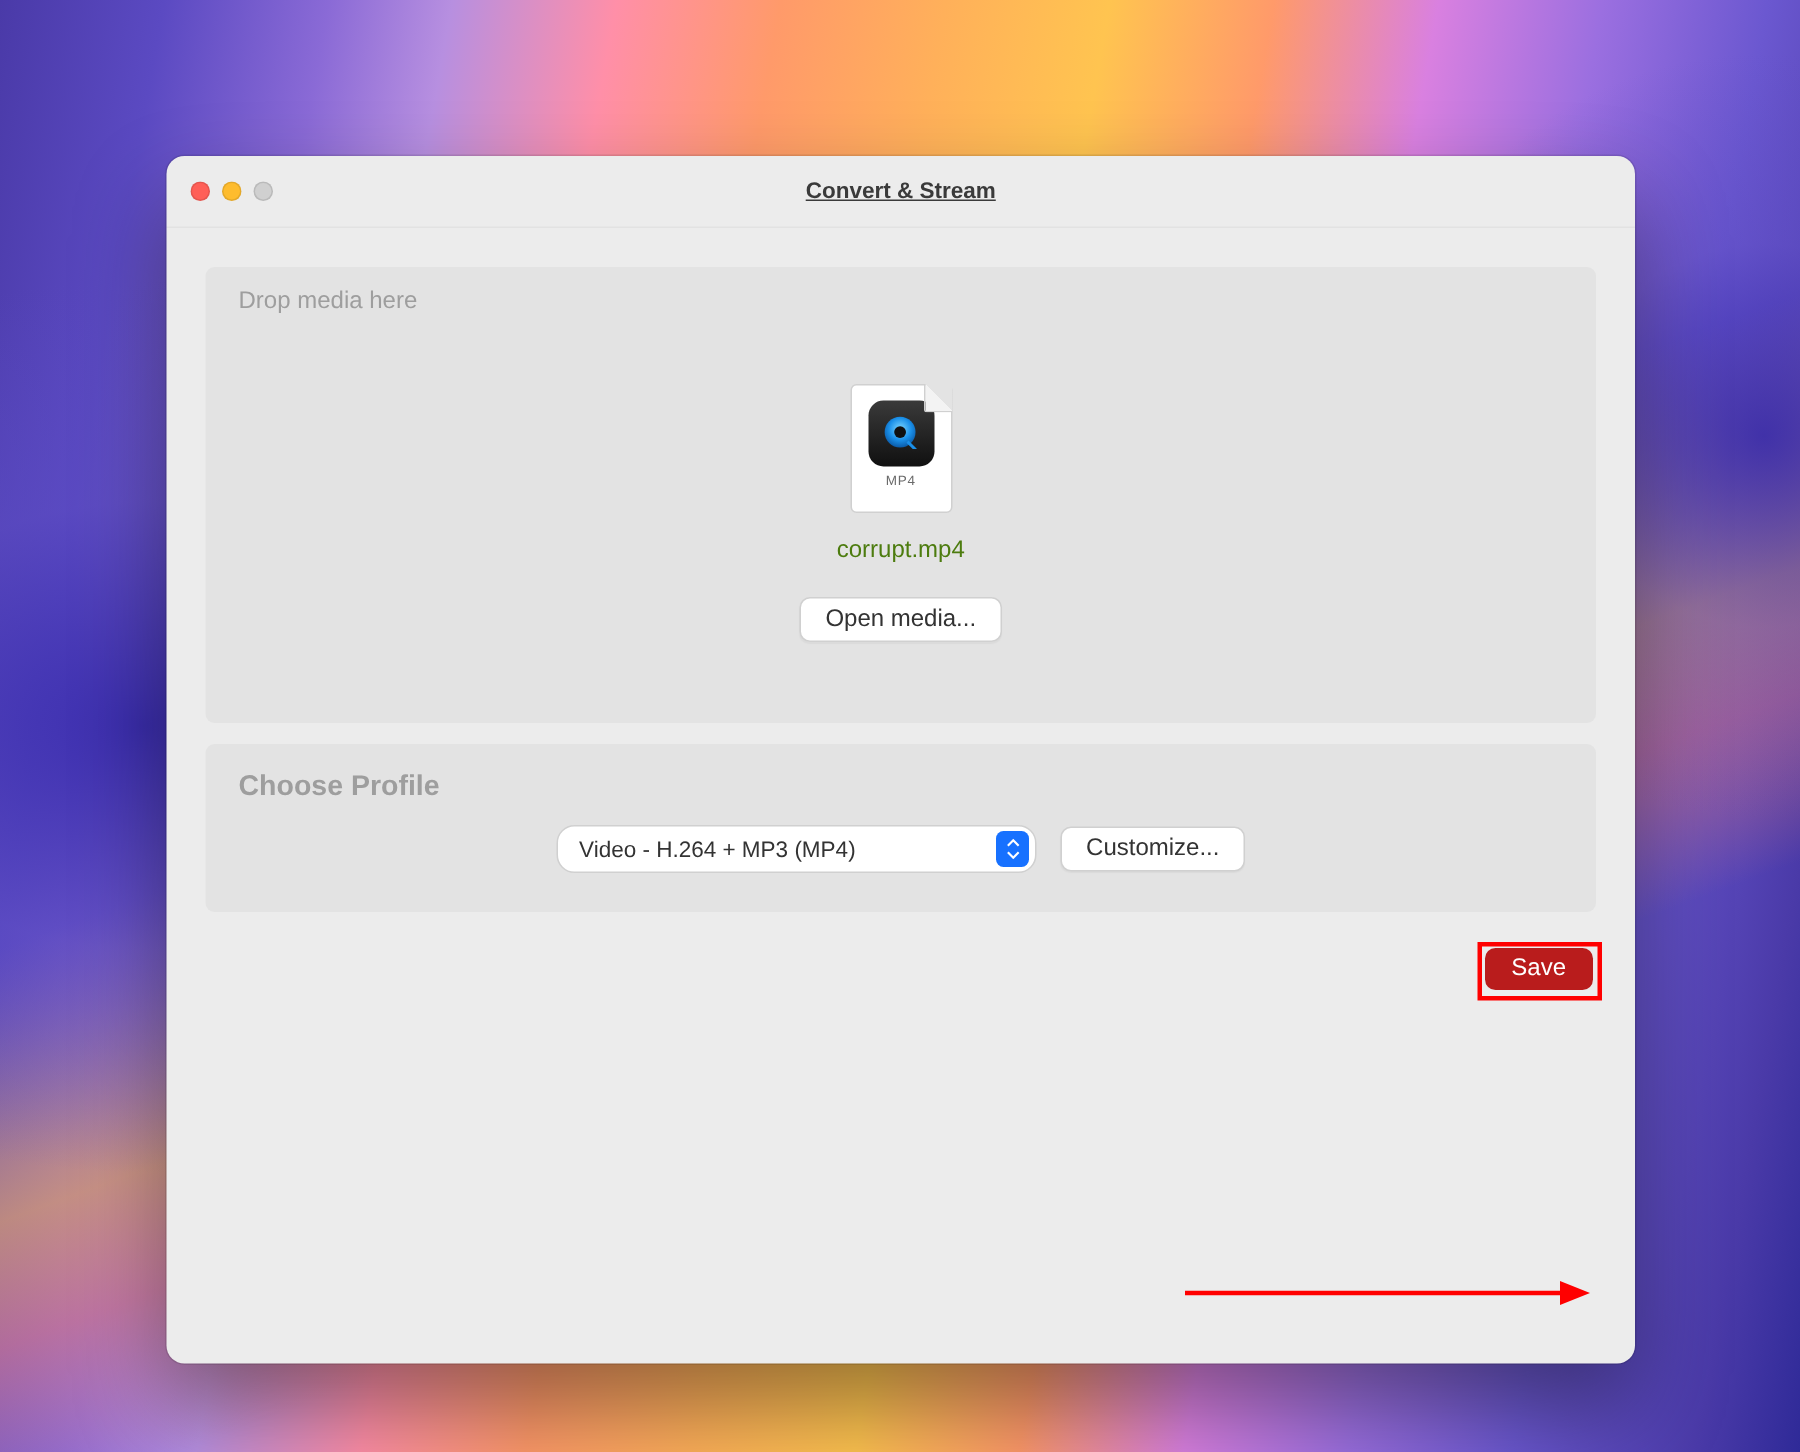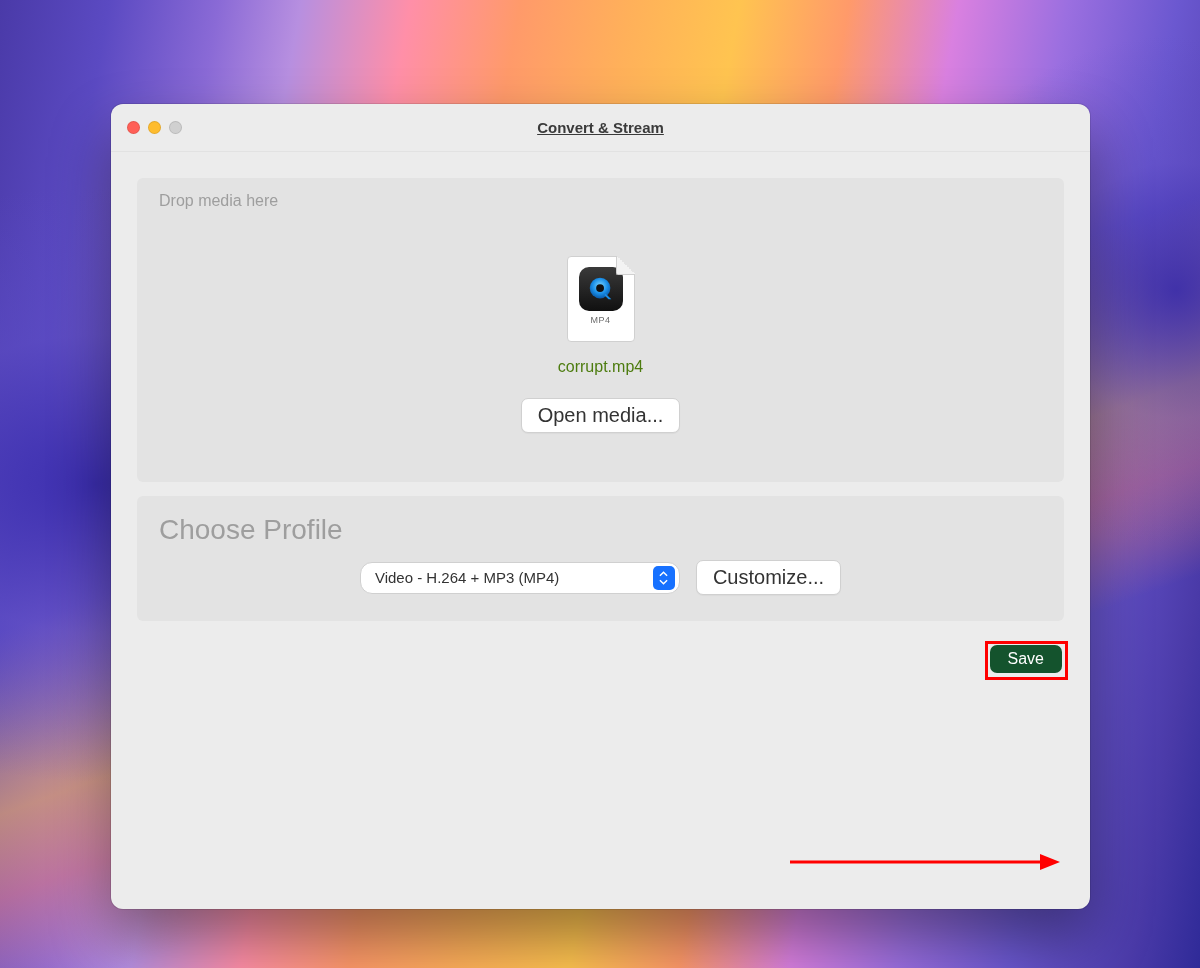--- a/index.html
+++ b/index.html
@@ -87,23 +87,23 @@
       display: flex;
       flex-direction: column;
       gap: 14px;
     }
     .panel {
       background: #e3e3e3;
       border-radius: 6px;
       padding: 18px 22px;
     }
     .panel-title {
-      font-size: 28px;
+      font-size: 19px;
       color: #9e9e9e;
-      font-weight: 400;
+      font-weight: 700;
       margin-bottom: 8px;
     }
     .drop-panel {
       display: flex;
       flex-direction: column;
       align-items: center;
       padding-top: 14px;
       padding-bottom: 22px;
       min-height: 304px;
     }
@@ -157,21 +157,21 @@
     .file-name {
       margin-top: 16px;
       font-size: 16px;
       color: #4d7c0f;
     }
     .mac-btn {
       background: #ffffff;
       border: 1px solid #d0d0d0;
       border-radius: 7px;
       padding: 5px 16px;
-      font-size: 20px;
+      font-size: 16px;
       color: #333;
       box-shadow: 0 1px 1px rgba(0,0,0,0.04);
       cursor: pointer;
       white-space: nowrap;
     }
     .open-media-btn { margin-top: 22px; }
     .profile-row {
       display:flex;
       align-items:center;
       justify-content:center;
@@ -253,21 +253,21 @@
       font-size: 16px;
     }
     .footer-row {
       display:flex;
       justify-content:flex-end;
       margin-top: 10px;
       padding-right: 2px;
       position: relative;
     }
     .save-btn {
-      background: #14532d;
+      background: #b91c1c;
       color: #fff;
       border: none;
       border-radius: 7px;
       padding: 5px 18px;
       font-size: 16px;
       font-weight: 500;
       cursor: pointer;
     }
     .save-highlight-box {
       position: absolute;

